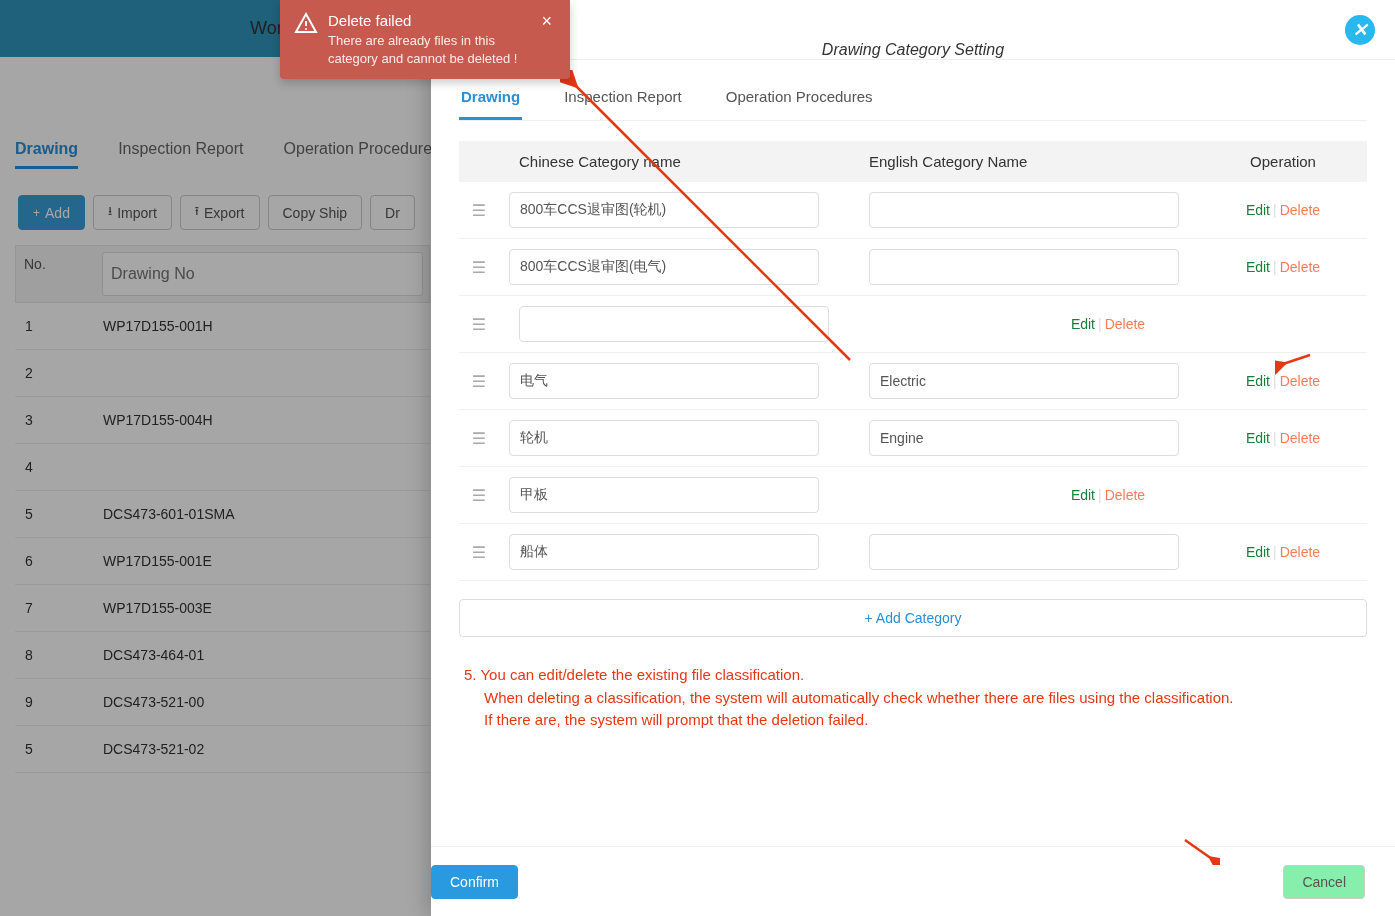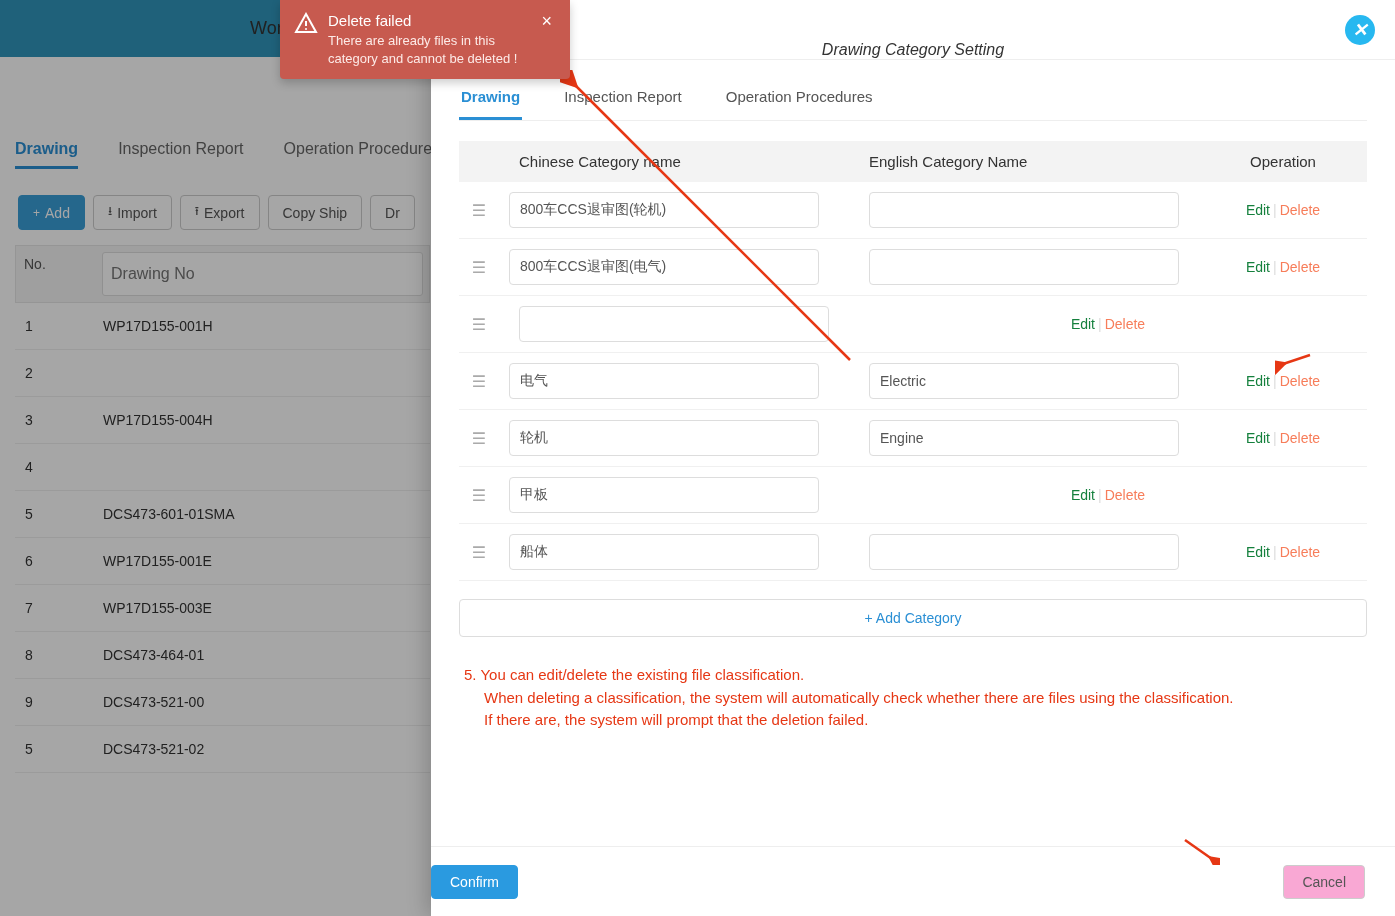--- a/index.html
+++ b/index.html
@@ -54,21 +54,21 @@
 .op-edit { color: #15803d; cursor: pointer; }
 .op-sep { color: #ddd; margin: 0 3px; }
 .op-del { color: #f77d5a; cursor: pointer; }
 
 .add-cat { margin-top: 18px; border: 1px solid #ddd; border-radius: 4px; padding: 10px; text-align: center; color: #2a8fd4; font-size: 14px; cursor: pointer; }
 
 .annotation { color: #e63714; font-size: 15px; line-height: 1.5; margin-top: 27px; padding-left: 5px; }
 .annotation .indent { padding-left: 20px; display: block; }
 
 .modal-footer { height: 70px; border-top: 1px solid #eee; display: flex; align-items: center; justify-content: space-between; padding-right: 30px; gap: 10px; }
-.btn { padding: 8px 18px; border-radius: 4px; font-size: 14px; cursor: pointer; border: 1px solid #ccc; background: #f9a8d4; color: #555; }
+.btn { padding: 8px 18px; border-radius: 4px; font-size: 14px; cursor: pointer; border: 1px solid #ccc; background: #86efac; color: #555; }
 .btn.primary { background: #2a9ae0; color: #fff; border-color: #2a9ae0; }
 
 
 .toast { position: absolute; top: 0; left: 280px; width: 290px; background: #c75a4f; color: #fff; padding: 12px 14px; z-index: 30; border-radius: 0 0 4px 4px; display: flex; gap: 10px; box-shadow: 0 4px 10px rgba(0,0,0,0.2); }
 .toast-icon { width: 24px; height: 24px; flex-shrink: 0; }
 .toast-icon svg { width: 100%; height: 100%; }
 .toast-body { flex: 1; font-size: 13px; }
 .toast-title { color: #ffffff; font-size: 15px; margin-bottom: 3px; }
 .toast-text { color: #fdeae7; line-height: 1.35; }
 .toast-close { color: #fff; font-size: 18px; cursor: pointer; padding: 0 4px; line-height: 1; }

